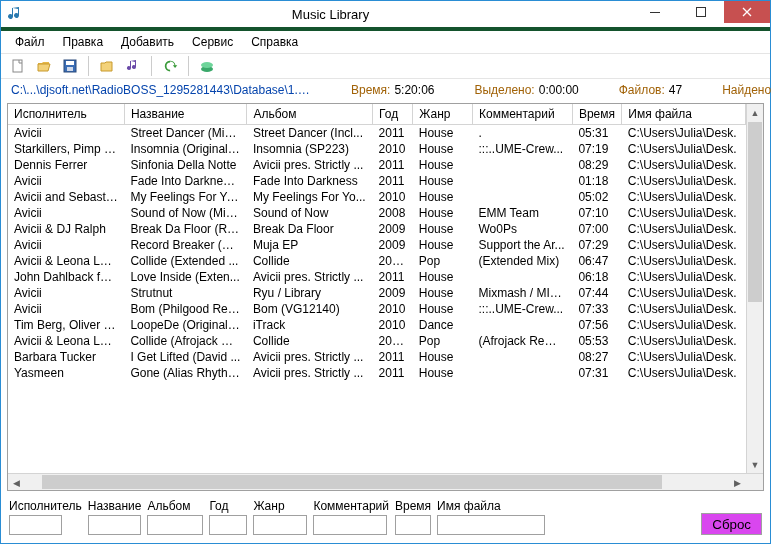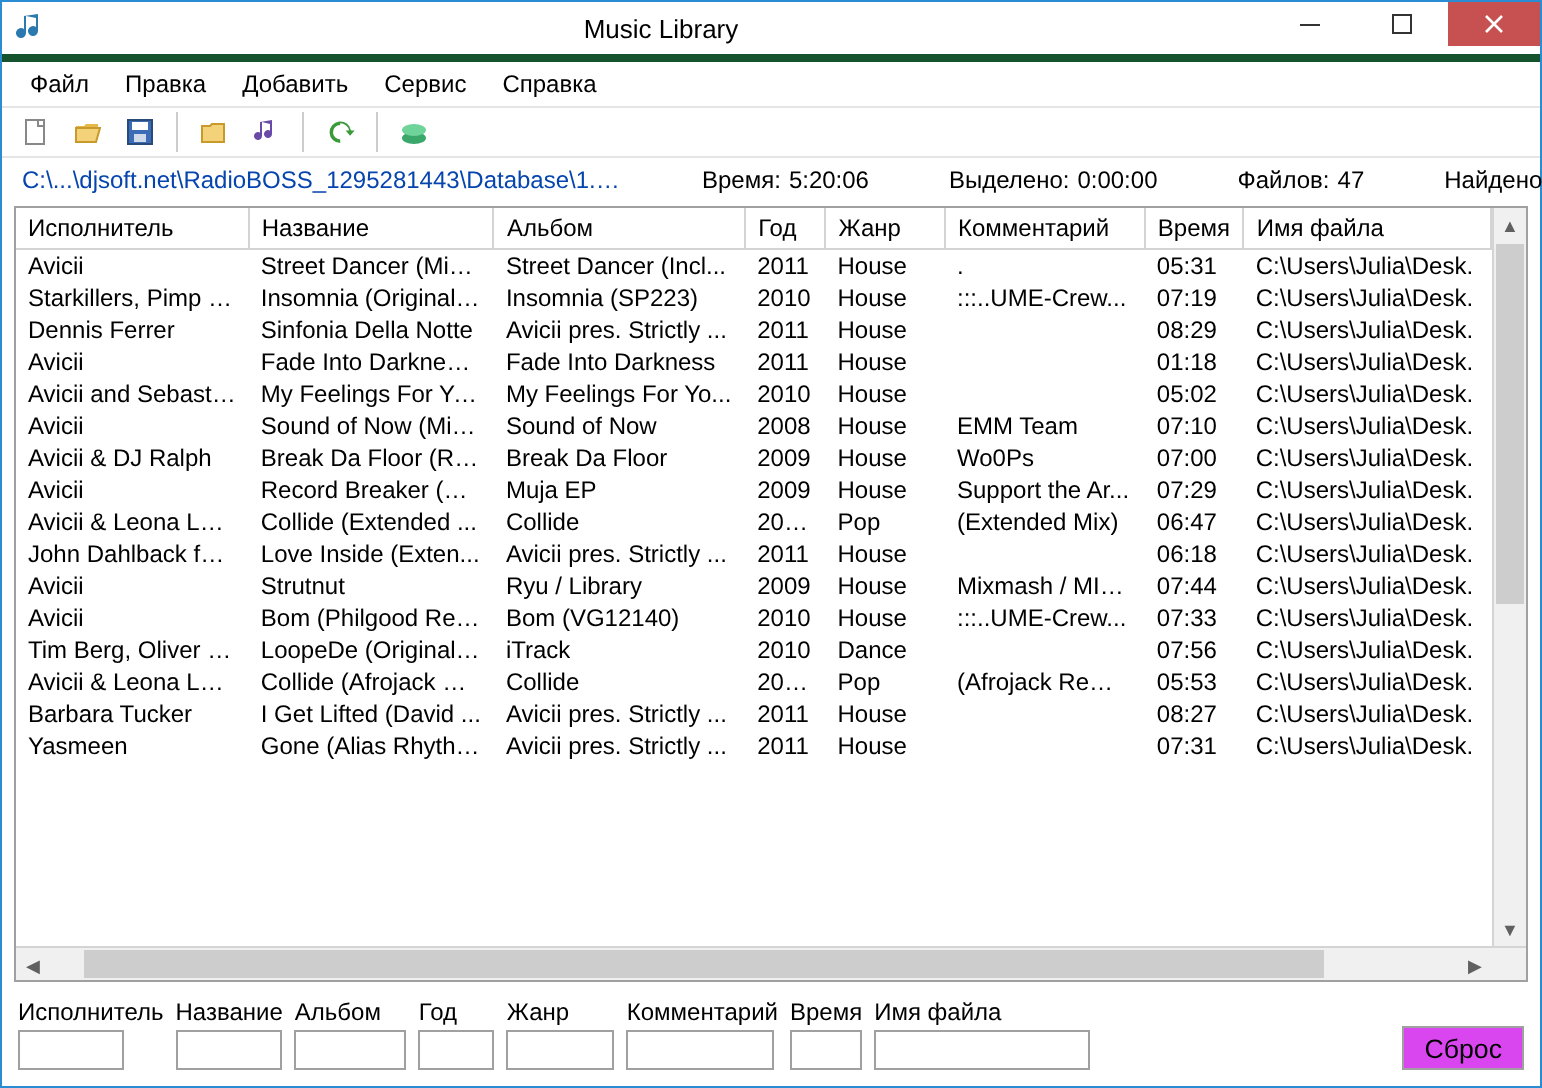--- a/index.html
+++ b/index.html
@@ -11,21 +11,21 @@
   .win-btns { display:flex; height:22px; align-self:flex-start; }
   .win-btn { width:46px; height:22px; display:flex; align-items:center; justify-content:center; background:#fff; color:#333; }
   .win-btn.close { background:#c75050; color:#fff; }
   .menubar { height:22px; display:flex; align-items:center; padding:0 6px; gap:2px; }
   .menu-item { padding:2px 8px; }
   .toolbar { height:26px; display:flex; align-items:center; padding:2px 6px; gap:4px; border-top:1px solid #e5e5e5; border-bottom:1px solid #e5e5e5; }
   .tool-btn { width:22px; height:22px; display:flex; align-items:center; justify-content:center; border:1px solid transparent; }
   .tool-sep { width:1px; height:20px; background:#ccc; margin:0 3px; }
   .infobar { height:22px; display:flex; align-items:center; padding:0 10px; gap:40px; font-size:12px; }
   .infobar .path { color:#0645AD; flex:0 0 auto; max-width:300px; white-space:nowrap; overflow:hidden; text-overflow:ellipsis; }
-  .infobar .stat-label { color:#000000; }
+  .infobar .stat-label { color:#a16207; }
   .infobar .stat { display:flex; gap:4px; }
   .content { flex:1; display:flex; flex-direction:column; margin:2px 6px; border:1px solid #a0a0a0; overflow:hidden; }
   .table-wrap { flex:1; overflow:hidden; position:relative; display:flex; }
   .table-scroll { flex:1; overflow:hidden; }
   table { border-collapse:collapse; width:100%; table-layout:fixed; }
   thead th { background:#fff; border-right:1px solid #d4d4d4; border-bottom:1px solid #d4d4d4; text-align:left; padding:3px 6px; font-weight:normal; font-size:12px; white-space:nowrap; overflow:hidden; text-overflow:ellipsis; }
   tbody td { padding:1px 6px; font-size:12px; white-space:nowrap; overflow:hidden; text-overflow:ellipsis; }
   .vscroll { width:17px; background:#f0f0f0; border-left:1px solid #d4d4d4; position:relative; }
   .vscroll .thumb { position:absolute; top:18px; left:1px; right:1px; height:180px; background:#cdcdcd; }
   .vscroll .arr { position:absolute; left:0; right:0; height:17px; display:flex; align-items:center; justify-content:center; color:#606060; font-size:9px; }

